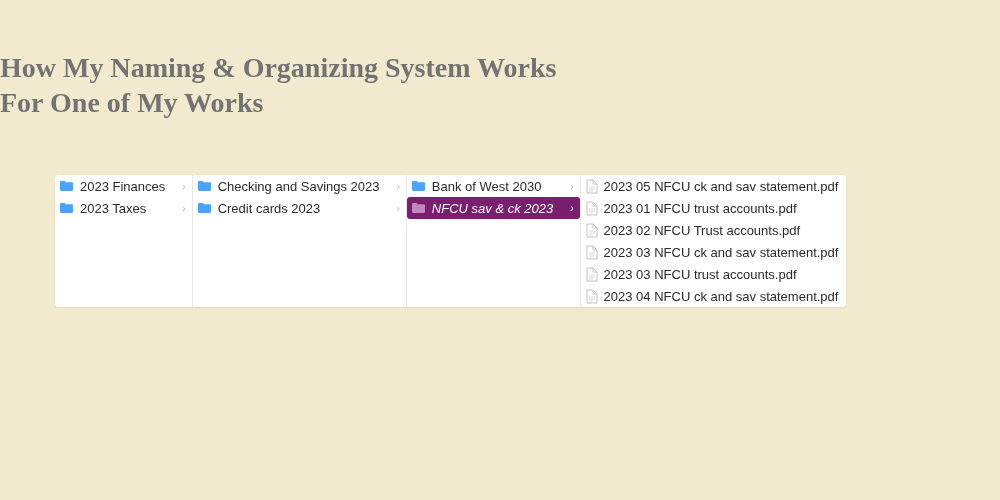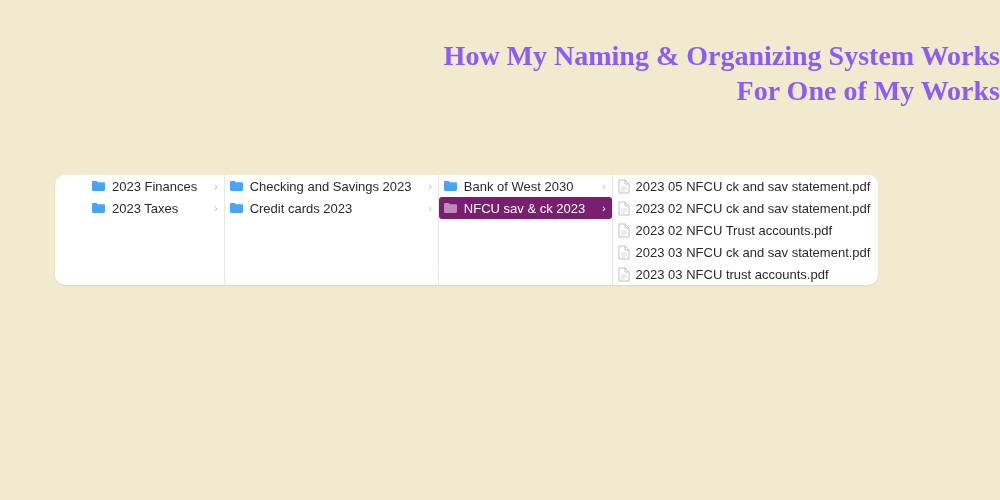--- a/index.html
+++ b/index.html
@@ -5,57 +5,58 @@
   * { box-sizing: border-box; margin: 0; padding: 0; }
   body {
     width: 1000px;
     height: 500px;
     background: #f2eacf;
     font-family: -apple-system, BlinkMacSystemFont, "Segoe UI", Helvetica, Arial, sans-serif;
     position: relative;
     overflow: hidden;
   }
   .title {
-    text-align: right;
+    text-align: left;
     padding-top: 38px;
     font-family: Georgia, "Times New Roman", serif;
     font-weight: 700;
     font-size: 28px;
     line-height: 1.25;
-    color: #8b5cf6;
+    color: #737373;
+    margin-top: 12px;
   }
   .finder {
     position: absolute;
     top: 175px;
     left: 55px;
     display: flex;
     background: #ffffff;
-    border-radius: 10px;
+    border-radius: 4px;
     box-shadow: 0 1px 2px rgba(0,0,0,0.08);
     font-size: 13px;
     color: #2a2a2a;
-    padding-left: 32px;
   }
   .col {
     border-right: 1px solid #e8e8e8;
     min-width: 100px;
   }
   .col:last-child { border-right: none; }
   .row {
     display: flex;
     align-items: center;
     height: 22px;
     padding: 0 6px 0 4px;
     white-space: nowrap;
     gap: 5px;
   }
   .row.sel {
     background: #7a1f6f;
     color: #ffffff;
     border-radius: 3px;
+    font-style: italic;
   }
   .row.sel .chev { color: #ffffff; }
   .chev {
     margin-left: auto;
     padding-left: 10px;
     color: #b8b8b8;
     font-size: 10px;
   }
   .folder-icon {
     width: 16px; height: 12px;
@@ -157,21 +158,21 @@
       <div class="row">
         <span class="file-icon">
           <svg width="12" height="15" viewBox="0 0 12 15">
             <path d="M1 1h6l4 4v9H1z" fill="#ffffff" stroke="#c2c2c2" stroke-width="1"></path>
             <path d="M7 1v4h4" fill="none" stroke="#c2c2c2" stroke-width="1"></path>
             <line x1="3" y1="8" x2="9" y2="8" stroke="#d0d0d0" stroke-width="0.8"></line>
             <line x1="3" y1="10" x2="9" y2="10" stroke="#d0d0d0" stroke-width="0.8"></line>
             <line x1="3" y1="12" x2="7" y2="12" stroke="#d0d0d0" stroke-width="0.8"></line>
           </svg>
         </span>
-        <span class="label">2023 02 NFCU ck and sav statement.pdf</span>
+        <span class="label">2023 01 NFCU trust accounts.pdf</span>
       </div>
       <div class="row">
         <span class="file-icon">
           <svg width="12" height="15" viewBox="0 0 12 15">
             <path d="M1 1h6l4 4v9H1z" fill="#ffffff" stroke="#c2c2c2" stroke-width="1"></path>
             <path d="M7 1v4h4" fill="none" stroke="#c2c2c2" stroke-width="1"></path>
             <line x1="3" y1="8" x2="9" y2="8" stroke="#d0d0d0" stroke-width="0.8"></line>
             <line x1="3" y1="10" x2="9" y2="10" stroke="#d0d0d0" stroke-width="0.8"></line>
             <line x1="3" y1="12" x2="7" y2="12" stroke="#d0d0d0" stroke-width="0.8"></line>
           </svg>
@@ -194,15 +195,27 @@
         <span class="file-icon">
           <svg width="12" height="15" viewBox="0 0 12 15">
             <path d="M1 1h6l4 4v9H1z" fill="#ffffff" stroke="#c2c2c2" stroke-width="1"></path>
             <path d="M7 1v4h4" fill="none" stroke="#c2c2c2" stroke-width="1"></path>
             <line x1="3" y1="8" x2="9" y2="8" stroke="#d0d0d0" stroke-width="0.8"></line>
             <line x1="3" y1="10" x2="9" y2="10" stroke="#d0d0d0" stroke-width="0.8"></line>
             <line x1="3" y1="12" x2="7" y2="12" stroke="#d0d0d0" stroke-width="0.8"></line>
           </svg>
         </span>
         <span class="label">2023 03 NFCU trust accounts.pdf</span>
+      </div>
+      <div class="row">
+        <span class="file-icon">
+          <svg width="12" height="15" viewBox="0 0 12 15">
+            <path d="M1 1h6l4 4v9H1z" fill="#ffffff" stroke="#c2c2c2" stroke-width="1"></path>
+            <path d="M7 1v4h4" fill="none" stroke="#c2c2c2" stroke-width="1"></path>
+            <line x1="3" y1="8" x2="9" y2="8" stroke="#d0d0d0" stroke-width="0.8"></line>
+            <line x1="3" y1="10" x2="9" y2="10" stroke="#d0d0d0" stroke-width="0.8"></line>
+            <line x1="3" y1="12" x2="7" y2="12" stroke="#d0d0d0" stroke-width="0.8"></line>
+          </svg>
+        </span>
+        <span class="label">2023 04 NFCU ck and sav statement.pdf</span>
       </div>
     </div>
   </div>
 
 </body></html>

